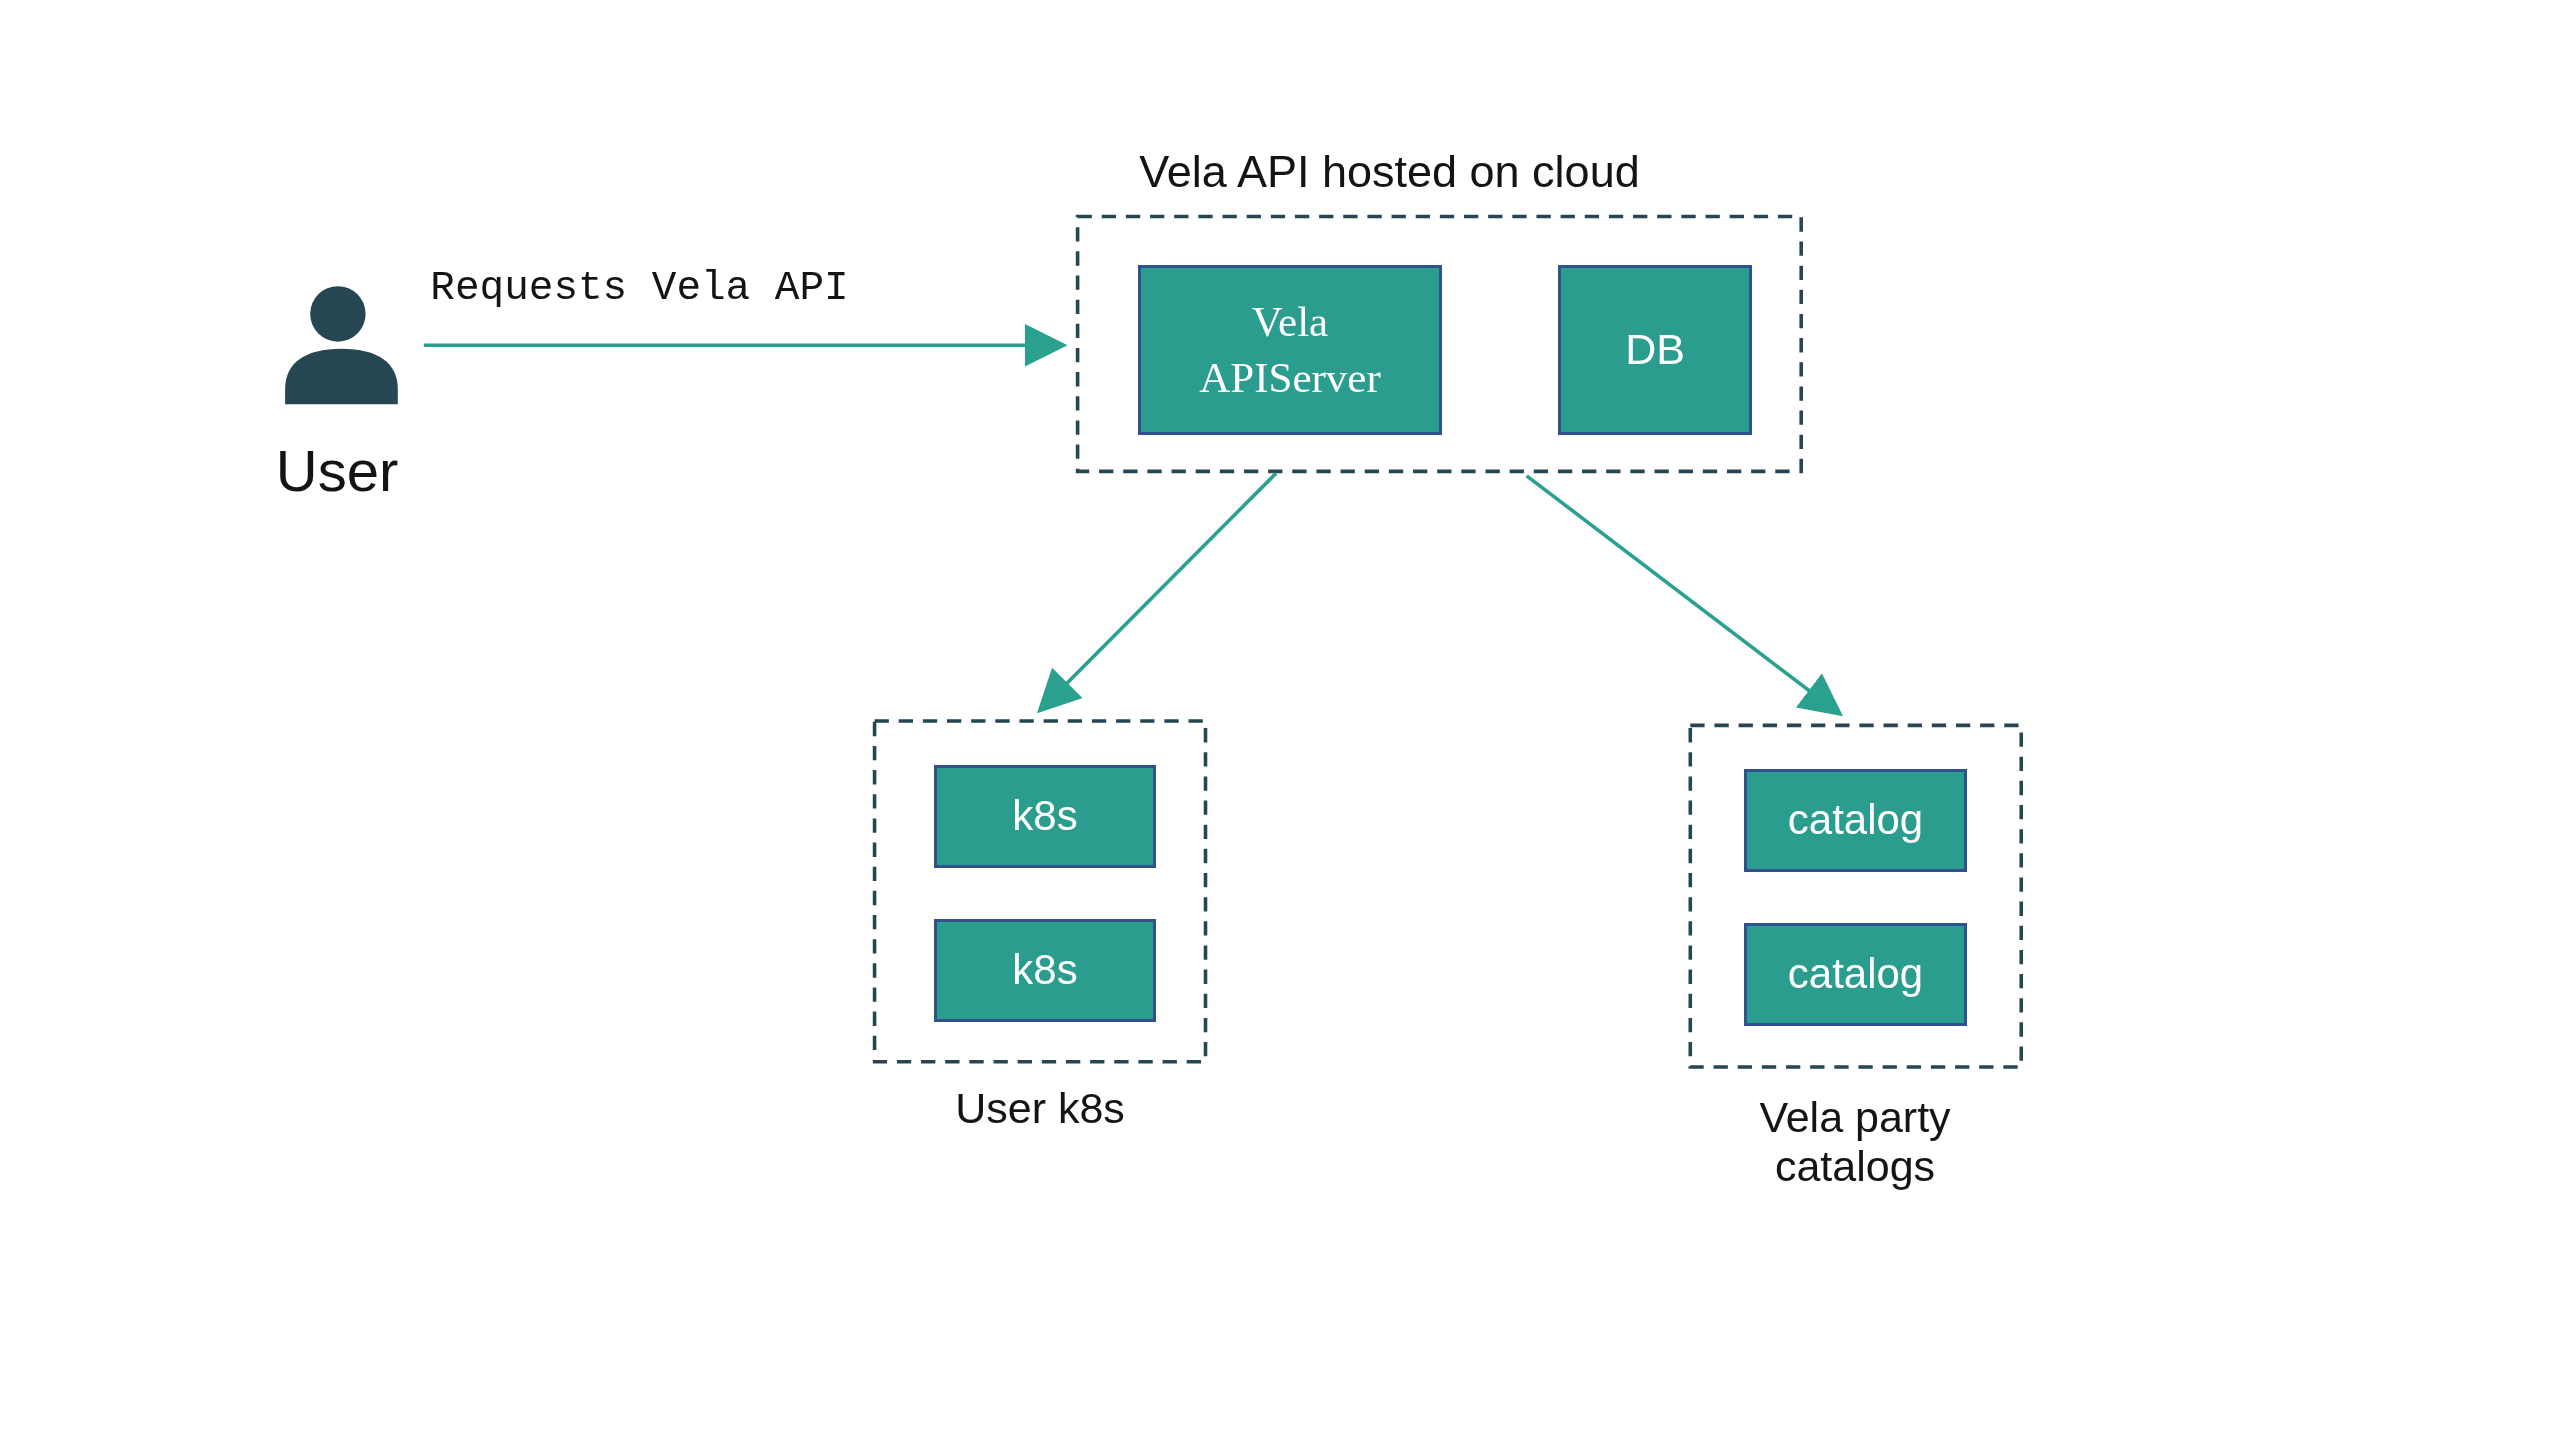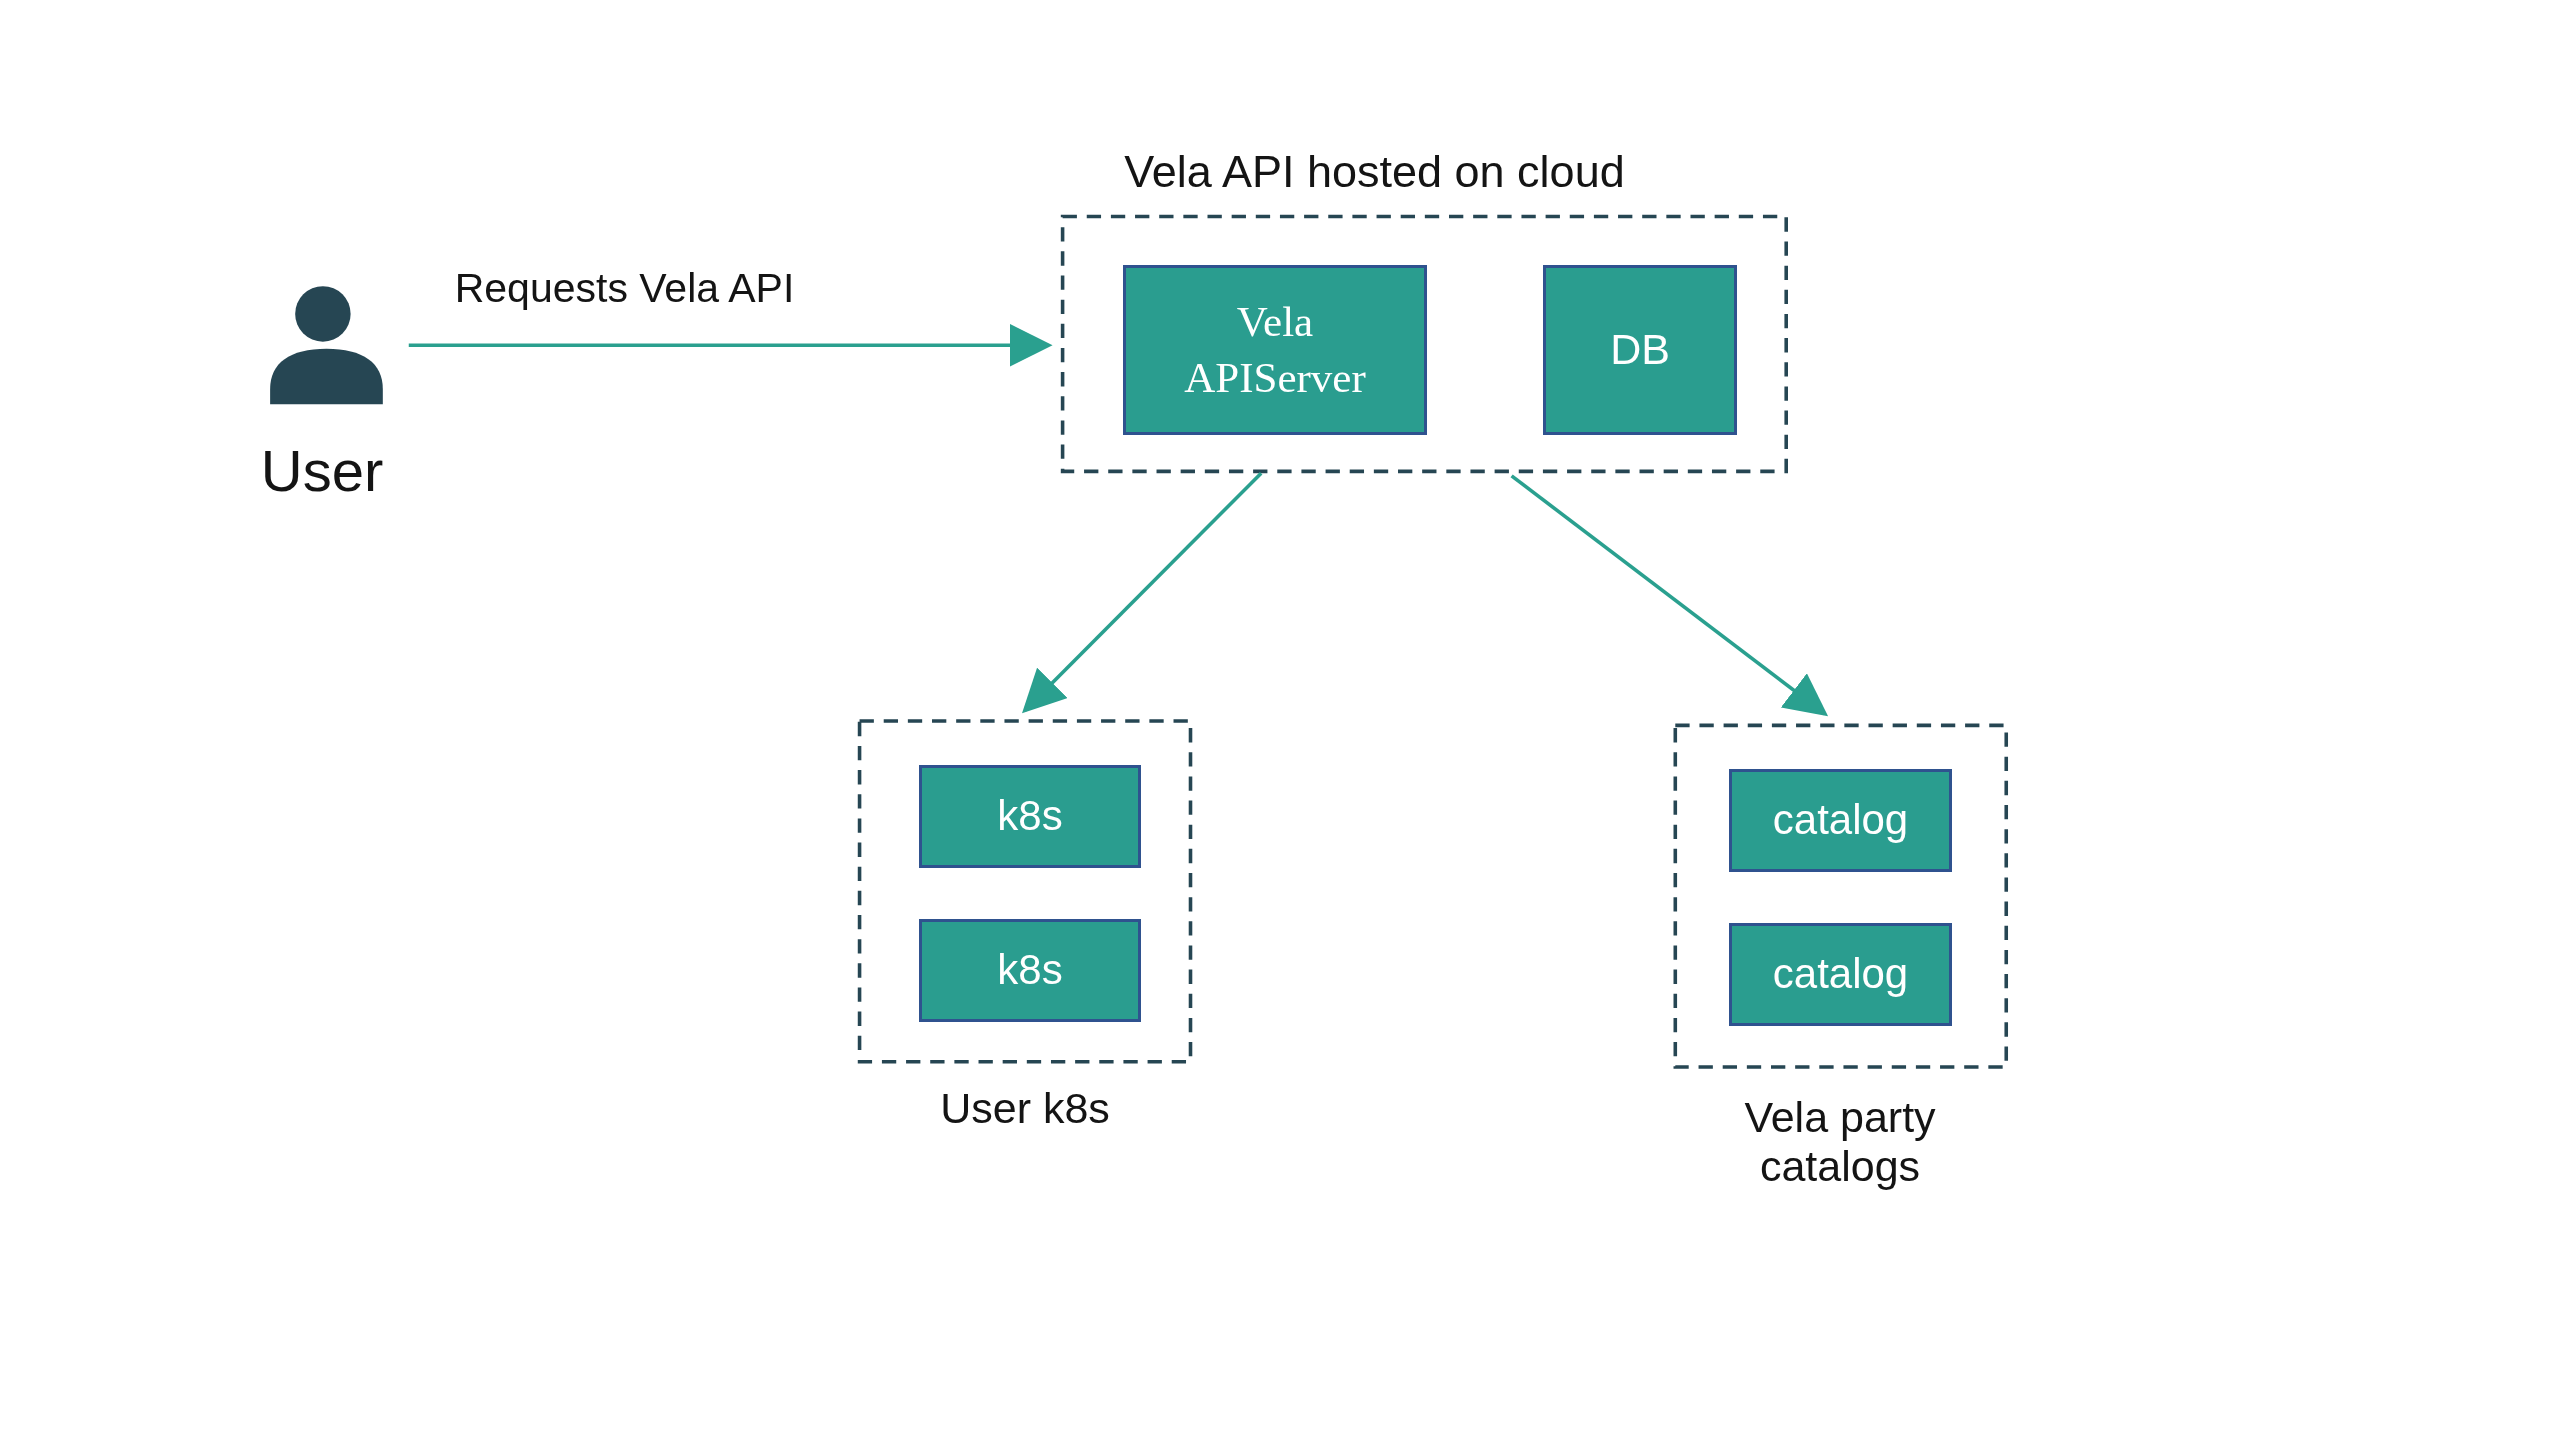--- a/index.html
+++ b/index.html
@@ -8,20 +8,21 @@
     background: #ffffff;
   }
   .canvas {
     position: relative;
     width: 2552px;
     height: 1449px;
     overflow: hidden;
     background: var(--c-background, #ffffff);
     font-family: "Liberation Sans", sans-serif;
     color: var(--c-label_text, #141414);
+    margin-left: 15px;
   }
   svg.overlay {
     position: absolute;
     left: 0; top: 0;
     width: 2576px;
     height: 1449px;
   }
   .dashed-rect {
     fill: none;
     stroke: var(--c-outline_dark, #264653);
@@ -97,21 +98,21 @@
   <div class="caption fs-title" style="left:1106px; top:146px; width:537px;">Vela API hosted on cloud</div>
 
   <div class="node fs-node-lg" style="left:1123px; top:265px; width:304px; height:170px;font-family:Liberation Serif, serif;">
     <div class="node-label w-narrow">Vela APIServer</div>
   </div>
   <div class="node fs-node-lg" style="left:1543px; top:265px; width:194px; height:170px;">
     <div class="node-label">DB</div>
   </div>
 
   <div class="caption fs-user" style="left:188px; top:438px; width:268px;">User</div>
-  <div class="caption fs-edge" style="left:401px; top:265px; width:447px;">Requests Vela API</div>
+  <div class="caption fs-edge" style="left:401px; top:265px; width:447px;font-family:Liberation Mono, monospace;">Requests Vela API</div>
 
   <div class="node fs-node" style="left:919px; top:765px; width:222px; height:103px;">
     <div class="node-label">k8s</div>
   </div>
   <div class="node fs-node" style="left:919px; top:919px; width:222px; height:103px;">
     <div class="node-label">k8s</div>
   </div>
   <div class="caption fs-caption" style="left:891px; top:1084px; width:268px;">User k8s</div>
 
   <div class="node fs-node" style="left:1729px; top:769px; width:223px; height:103px;">

